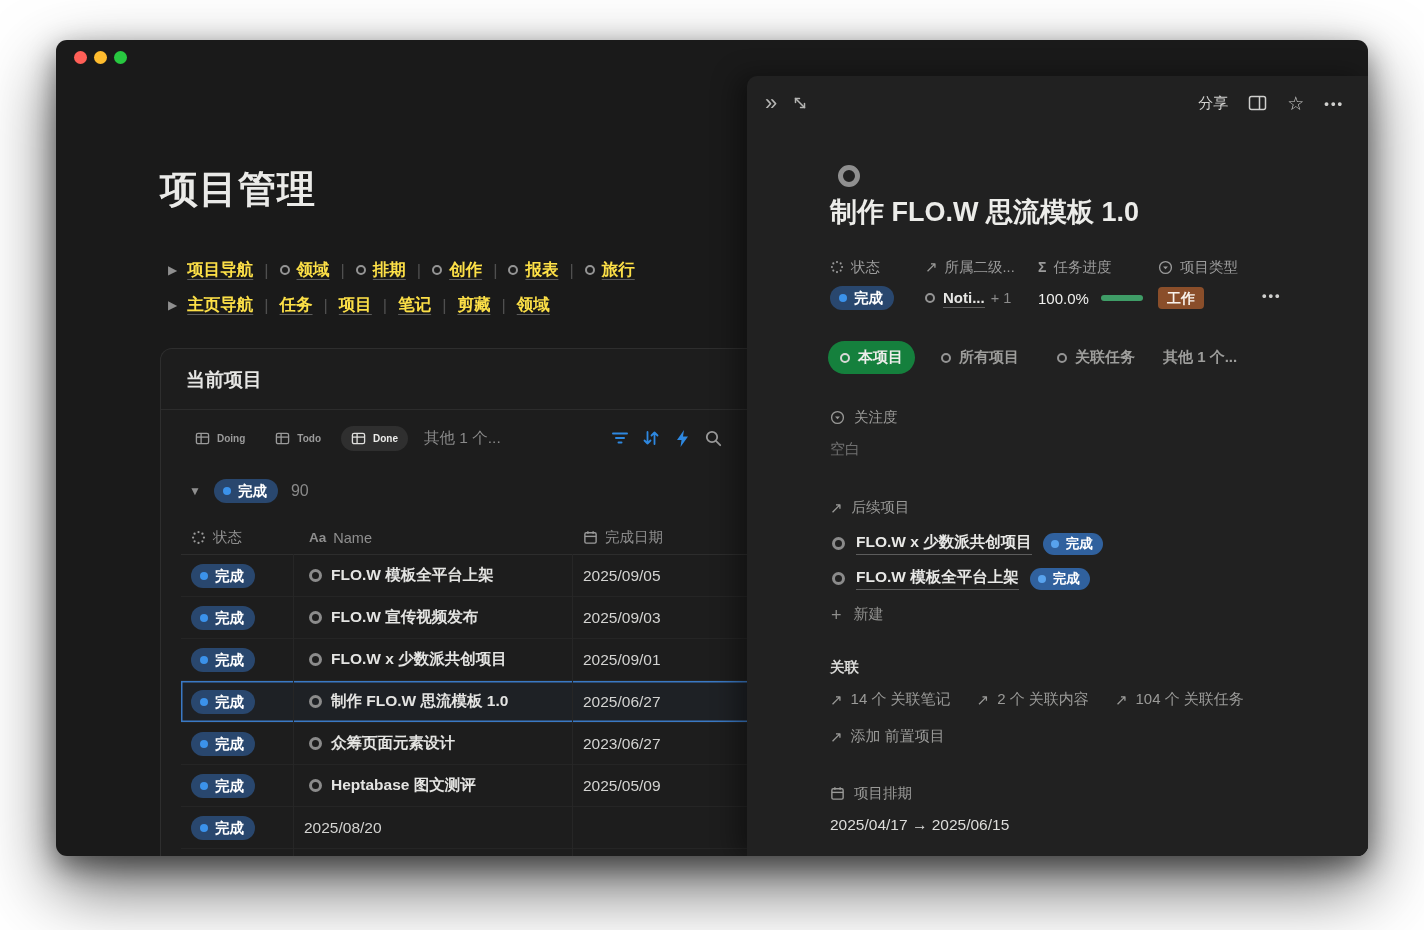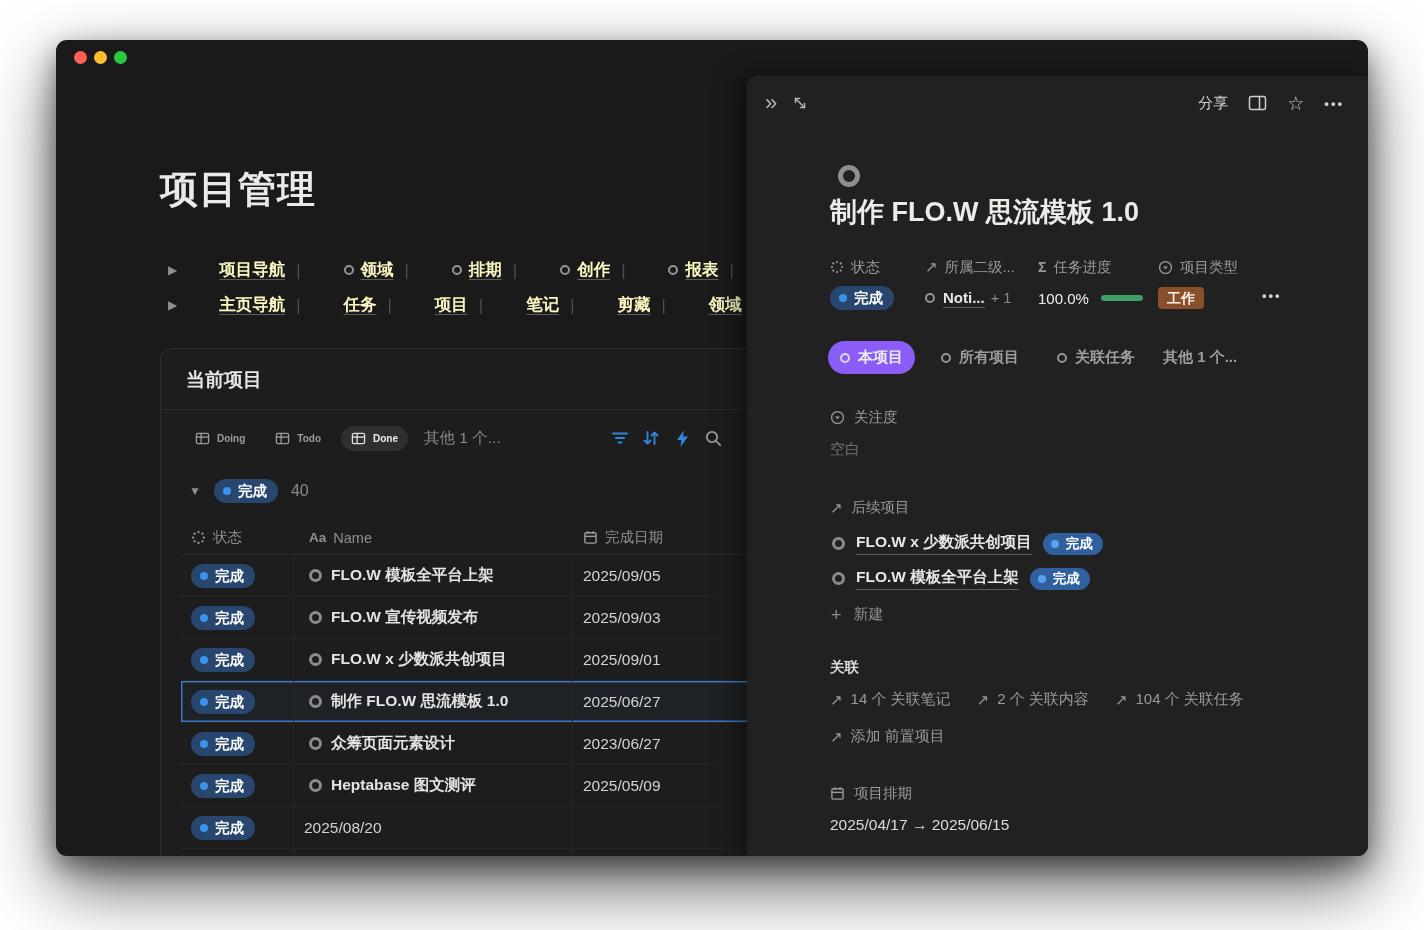--- a/index.html
+++ b/index.html
@@ -16,22 +16,22 @@
   .tl { width:13px; height:13px; border-radius:50%; }
   .tl.red{ background:#ff5f57; } .tl.yellow{ background:#febc2e; } .tl.green{ background:#28c840; }
 
   
   .page-title { position:absolute; left:104px; top:124px; font-size:38px; font-weight:700;
     color:#eaeae8; letter-spacing:1px; }
 
   .nav-row { position:absolute; left:112px; display:flex; align-items:center; font-size:16.5px; }
   .nav-row.r1 { top:219px; } .nav-row.r2 { top:254px; }
   .nav-toggle { color:#8f8f8f; font-size:12px; margin-right:10px; cursor:default; }
-  .nav-link { color:#fef9c3; font-weight:700; text-decoration:underline;
-    text-decoration-color:#5c5c5c; text-underline-offset:4px; display:inline-flex; align-items:center; gap:7px;margin-left:32px; }
+  .nav-link { color:#fde047; font-weight:700; text-decoration:underline;
+    text-decoration-color:#5c5c5c; text-underline-offset:4px; display:inline-flex; align-items:center; gap:7px; }
   .nav-sep { color:#4f4f4f; margin:0 11px; font-weight:400; }
   .ring { display:inline-block; border-radius:50%; border:2.5px solid #949494; width:7px; height:7px; box-sizing:content-box; }
   .ring.sm { width:6px; height:6px; border-width:2px; }
   .ring.row-ic { width:7px; height:7px; border-width:3px; border-color:#8b8b8b; }
   .ring.big { width:12px; height:12px; border-width:5px; border-color:#8f8f8f; }
 
   
   .card { position:absolute; left:104px; top:308px; width:1208px; height:508px;
     background:#1d1d1d; border:1px solid #2e2e2e; border-bottom:none;
     border-radius:12px 12px 0 0; }
@@ -100,21 +100,21 @@
   .rel-extra { color:#8c8c8c; font-size:14.5px; margin-left:6px; }
   .pct { color:#f0f0ee; font-size:15px; }
   .pbar { width:42px; height:6px; border-radius:3px; background:#3f9d67; margin-left:12px; }
   .tag-work { background:#8a4e2a; color:#f8f1ea; font-size:14px; font-weight:600;
     border-radius:4px; padding:2px 9px; line-height:18px; }
   .sigma { font-size:14px; font-weight:700; }
 
   .peek-tabs { position:absolute; left:81px; top:265px; display:flex; align-items:center; gap:14px; }
   .ptab { display:inline-flex; align-items:center; gap:8px; color:#9d9d9b; font-size:15px;
     font-weight:600; padding:7px 12px; border-radius:17px; }
-  .ptab.active { background:#8b5cf6; color:#ededeb; }
+  .ptab.active { background:#15803d; color:#ededeb; }
   .ptab.active .ring { border-color:#d8d8d6; }
   .ptab.plain { padding-left:2px; }
 
   .sec-label { position:absolute; left:83px; display:flex; align-items:center; gap:9px;
     color:#9a9a98; font-size:14.5px; }
   .sec-value-dim { position:absolute; left:83px; color:#707070; font-size:15px; }
   .ne-arrow { color:#9a9a98; font-size:15px; }
   .rel-item { position:absolute; left:85px; display:flex; align-items:center; gap:11px; }
   .rel-item .name { color:#e8e8e6; font-size:15.5px; font-weight:700;
     border-bottom:1px solid #5c5c5c; padding-bottom:1px; white-space:nowrap; }
@@ -259,21 +259,21 @@
             </svg>
         </span>
       </div>
 
       <div class="group-row">
         <span class="tri">▼</span>
         <span class="badge">
             <span class="dot"></span>
             <span>完成</span>
           </span>
-        <span class="count">40</span>
+        <span class="count">90</span>
       </div>
 
       <div class="col-header">
         <span class="ch-status">
           <svg width="15" height="15" viewBox="0 0 16 16" fill="#9b9b9b">
               <circle cx="8" cy="2.2" r="1.2"></circle>
               <circle cx="12.2" cy="3.9" r="1.2"></circle>
               <circle cx="13.8" cy="8" r="1.2"></circle>
               <circle cx="12.2" cy="12.1" r="1.2"></circle>
               <circle cx="8" cy="13.8" r="1.2"></circle>

